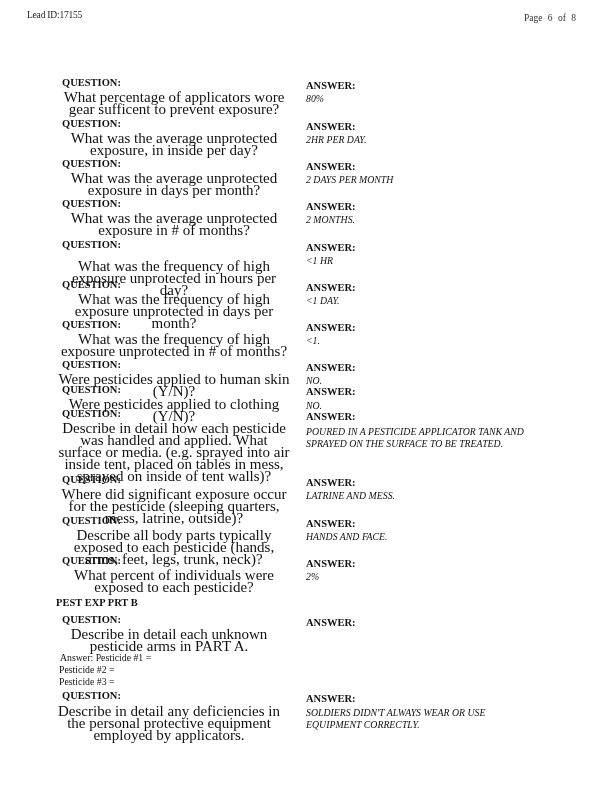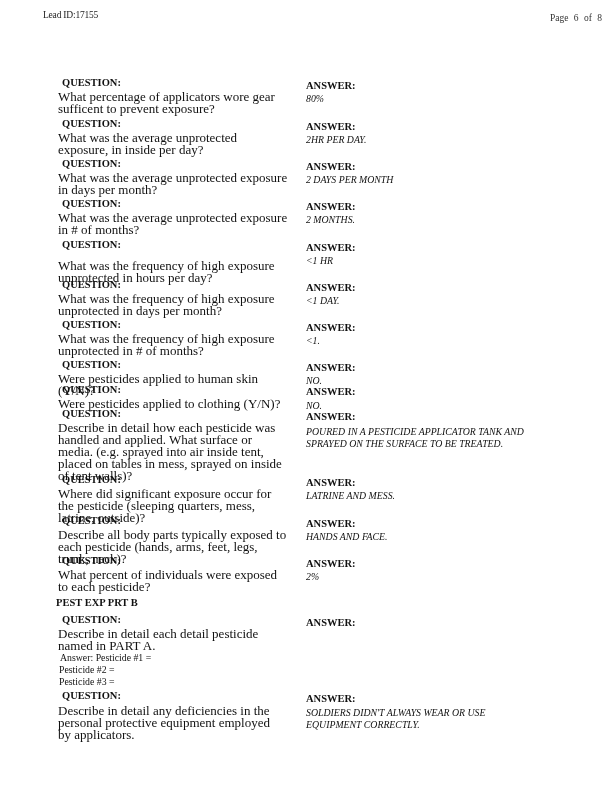--- a/index.html
+++ b/index.html
@@ -1,21 +1,21 @@
 <!DOCTYPE html>
 <html><head>
 <meta charset="utf-8">
 <style>
   html, body { margin:0; padding:0; background:#ffffff; }
   body { width:612px; height:792px; position:relative; overflow:hidden;
          font-family:"Liberation Serif", "DejaVu Serif", serif; color:#111; }
-  .hdr-left { position:absolute; left:27px; top:10px; font-size:9.5px; letter-spacing:-0.2px; color:#222;margin-left:16px; }
-  .hdr-right { position:absolute; left:524px; top:13px; font-size:9.5px; color:#333; word-spacing:3px;margin-left:26px; }
+  .hdr-left { position:absolute; left:27px; top:10px; font-size:9.5px; letter-spacing:-0.2px; color:#222; }
+  .hdr-right { position:absolute; left:524px; top:13px; font-size:9.5px; color:#333; word-spacing:3px; }
   .q-lbl { position:absolute; left:62px; font-weight:bold; font-size:10.5px; }
-  .q-txt { position:absolute; left:58px; width:232px; font-size:13px; line-height:12px; }
+  .q-txt { position:absolute; left:58px; width:232px; font-size:15px; line-height:12px;text-align:center; }
   .a-lbl { position:absolute; left:306px; font-weight:bold; font-size:10.5px; }
   .a-txt { position:absolute; left:306px; width:260px; font-size:9.8px; line-height:12px;font-style:italic; }
   .section { position:absolute; left:56px; font-weight:bold; font-size:10.5px; }
   .sub { position:absolute; font-size:9.8px; line-height:12px; }
 </style>
 </head>
 <body>
 
 <div class="hdr-left">Lead ID:17155</div>
 <div class="hdr-right">Page   6  of    8</div>
@@ -108,21 +108,21 @@
   <div class="q-lbl" style="top:555px">QUESTION:</div>
   <div class="q-txt" style="top:569px">What percent of individuals were exposed to each pesticide?</div>
   <div class="a-lbl" style="top:558px">ANSWER:</div>
   <div class="a-txt" style="top:571px">2%</div>
 </div>
 
 <div class="section" style="top:597px">PEST EXP PRT B</div>
 
 <div>
   <div class="q-lbl" style="top:614px">QUESTION:</div>
-  <div class="q-txt" style="top:628px;width:222px">Describe in detail each detail pesticide named in PART A.</div>
+  <div class="q-txt" style="top:628px;width:222px">Describe in detail each unknown pesticide arms in PART A.</div>
   <div class="sub" style="left:60px;top:652px">Answer:  Pesticide #1 =</div>
   <div class="sub" style="left:59px;top:664px">Pesticide #2 =</div>
   <div class="sub" style="left:59px;top:676px">Pesticide #3 =</div>
   <div class="a-lbl" style="top:617px">ANSWER:</div>
   <div class="a-txt" style="top:630px"></div>
 </div>
 
 <div>
   <div class="q-lbl" style="top:690px">QUESTION:</div>
   <div class="q-txt" style="top:705px;width:222px">Describe in detail any deficiencies in the personal protective equipment employed by applicators.</div>

